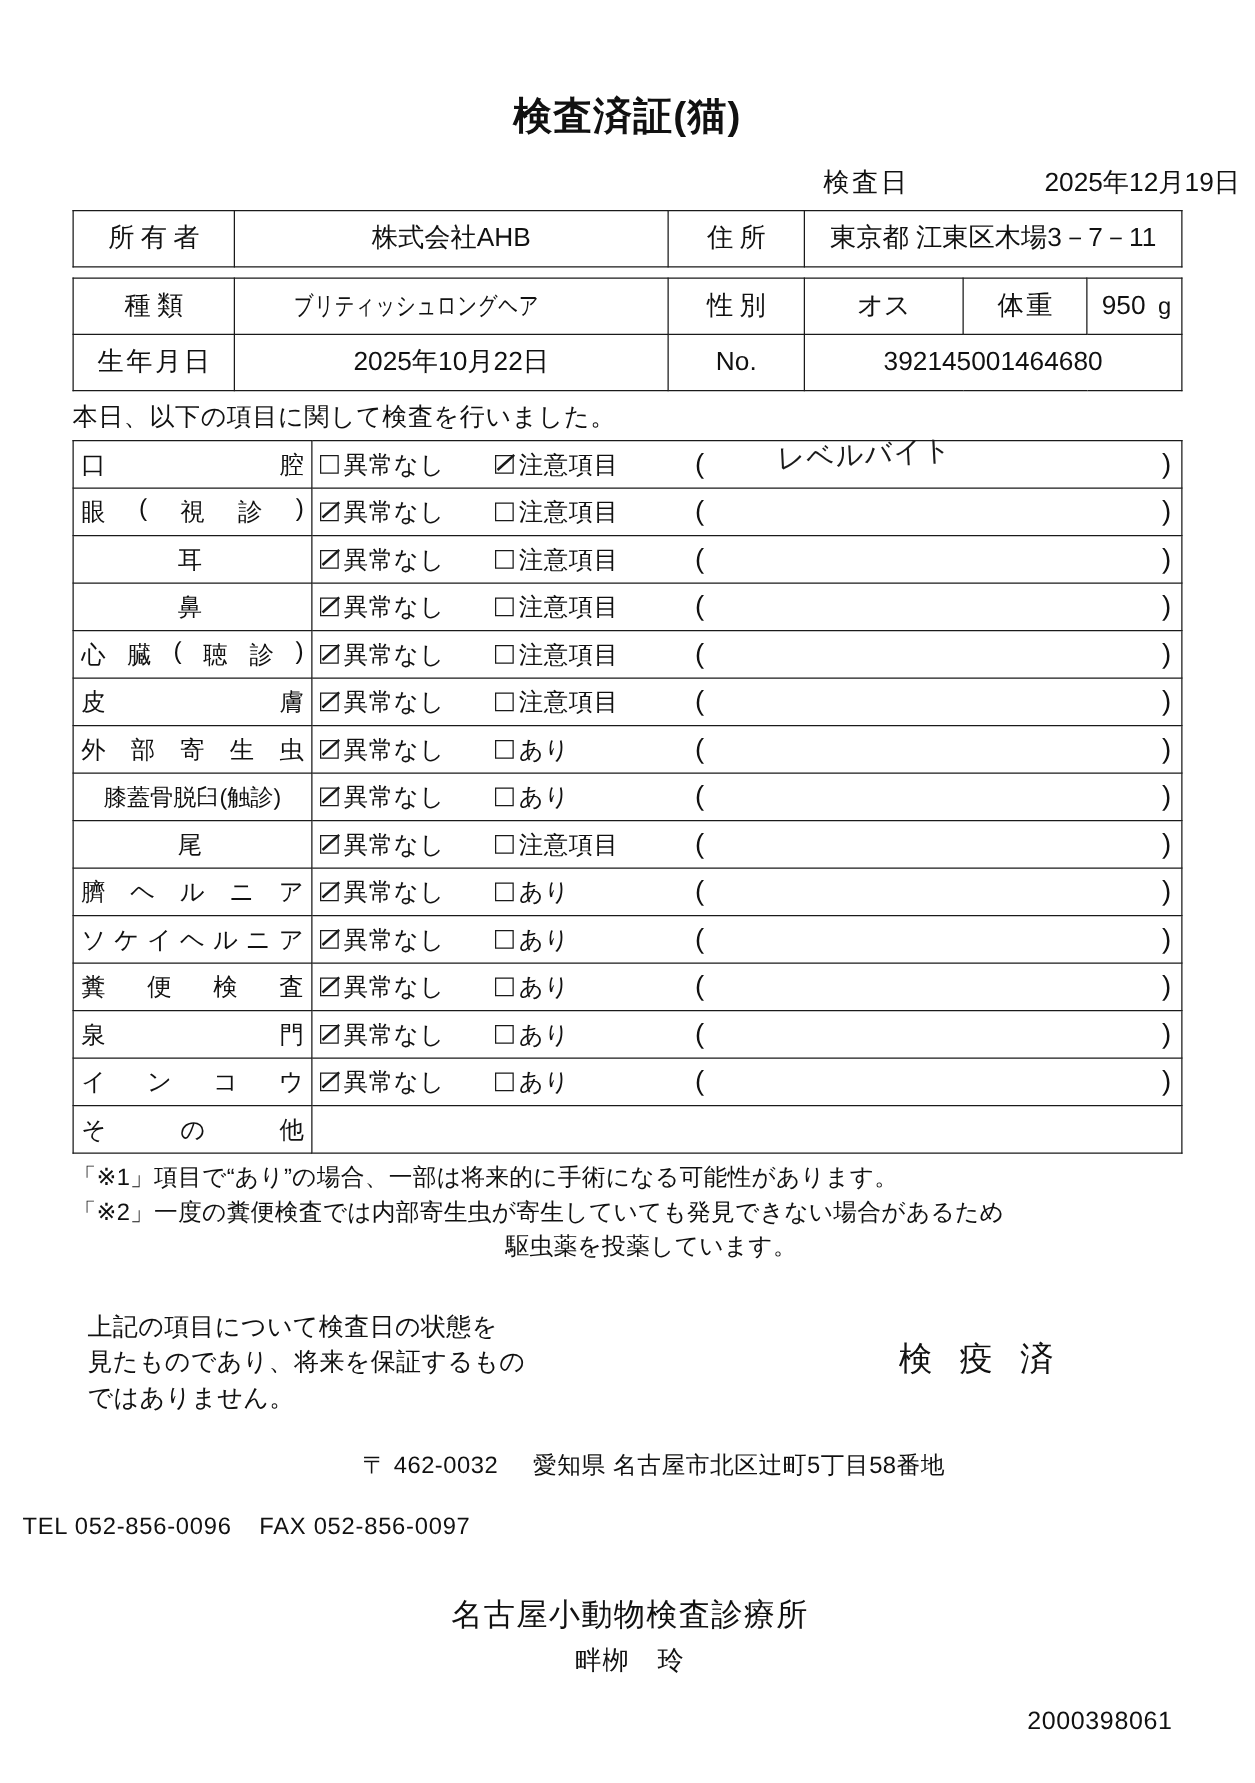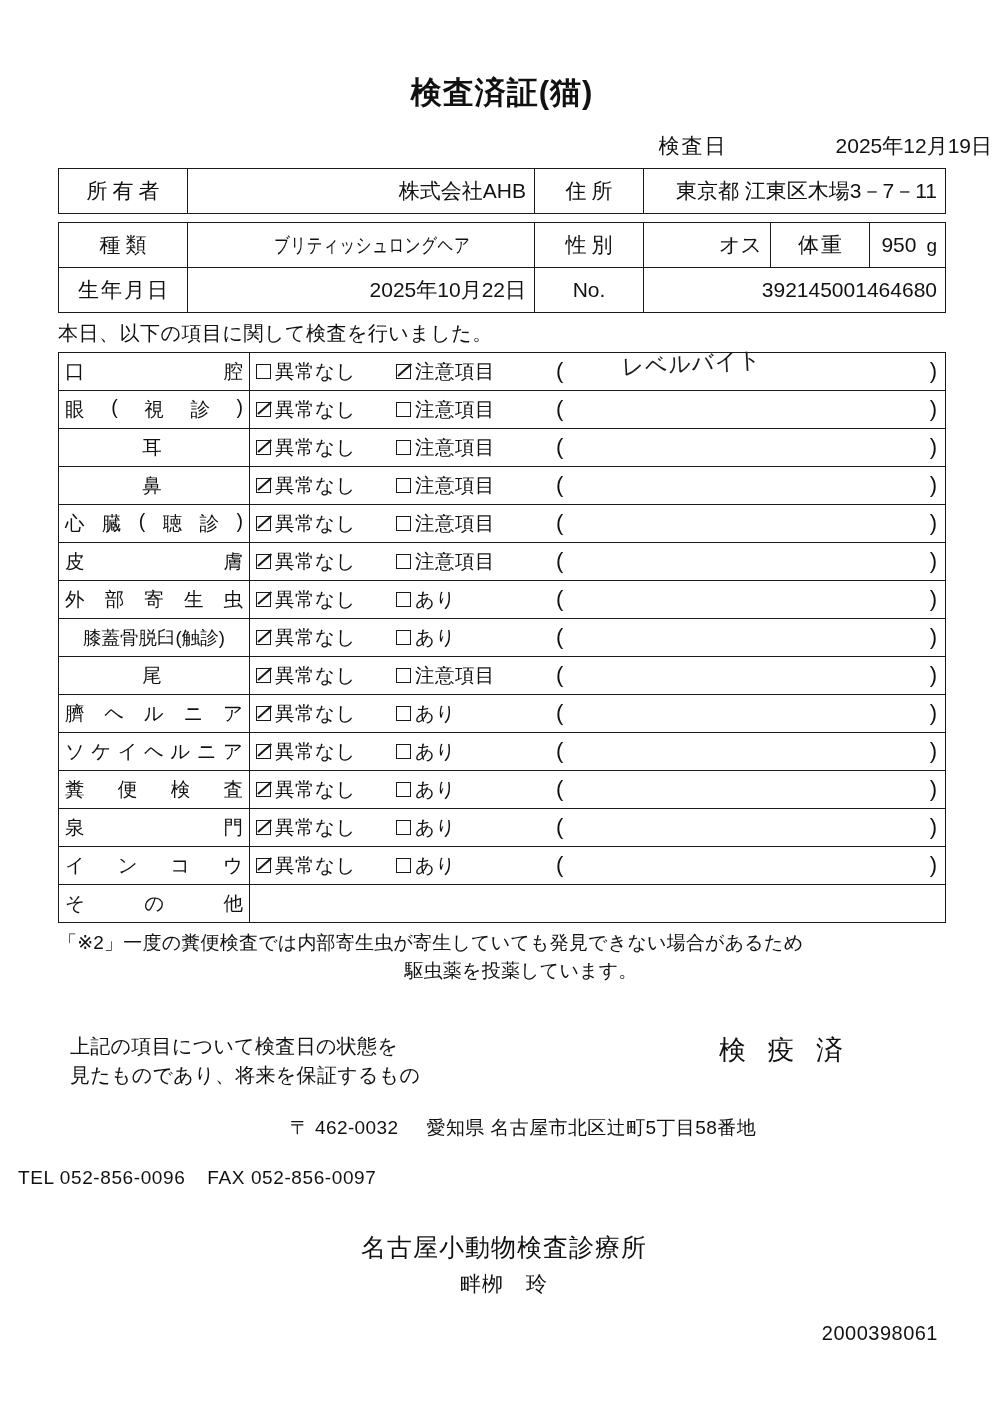--- a/index.html
+++ b/index.html
@@ -64,21 +64,21 @@
     padding: 2px 8px;
     vertical-align: middle;
     line-height: 1.15;
   }
   .cell-label {
     text-align: center;
     letter-spacing: 5px;
     text-indent: 5px;
   }
   .cell-label.tight { letter-spacing: 2px; text-indent: 2px; }
-  .cell-value { text-align: right; }
+  .cell-value { text-align: center; }
   .cell-value.num { letter-spacing: 0px; }
   .breed-val {
     font-size: 20px;
     transform: scaleX(0.78);
     transform-origin: left center;
     display: inline-block;
     white-space: nowrap;
     letter-spacing: 0.5px;
   }
   .weight-cell {
@@ -197,23 +197,23 @@
     margin: 6px auto 0 auto;
     font-size: 19px;
     line-height: 1.45;
     letter-spacing: 0.2px;
   }
   .footnotes .indent { padding-left: 38px; text-align: center; }
 
   
   .stmt-row {
     width: 888px;
-    margin: 48px auto 0 auto;
+    margin: 36px auto 0 auto;
     display: flex;
-    align-items: flex-start;
+    align-items: center;
     justify-content: space-between;
     gap: 44px;
   }
   .statement {
     font-size: 20px;
     line-height: 1.42;
     letter-spacing: 0.3px;
     padding-left: 12px;
   }
   .stamp {
@@ -674,28 +674,30 @@
               <span>の</span>
               <span>他</span>
             </div>
           </td>
           <td class="opts"></td>
         </tr>
       </tbody>
   </table>
 
   <div class="footnotes">
+    <div>「※1」項目で“あり”の場合、一部は将来的に手術になる可能性があります。</div>
     <div>「※2」一度の糞便検査では内部寄生虫が寄生していても発見できない場合があるため</div>
     <div class="indent">駆虫薬を投薬しています。</div>
   </div>
 
   <div class="stmt-row">
     <div class="statement">
       <div>上記の項目について検査日の状態を</div>
       <div>見たものであり、将来を保証するもの</div>
+      <div>ではありません。</div>
     </div>
     <div class="stamp">検 疫 済</div>
   </div>
 
   <div class="addr">
     <span class="zip">〒 462-0032</span><span>愛知県 名古屋市北区辻町5丁目58番地</span>
   </div>
 
   <div class="tel">
     <span>TEL 052-856-0096</span><span class="fax">FAX 052-856-0097</span>

